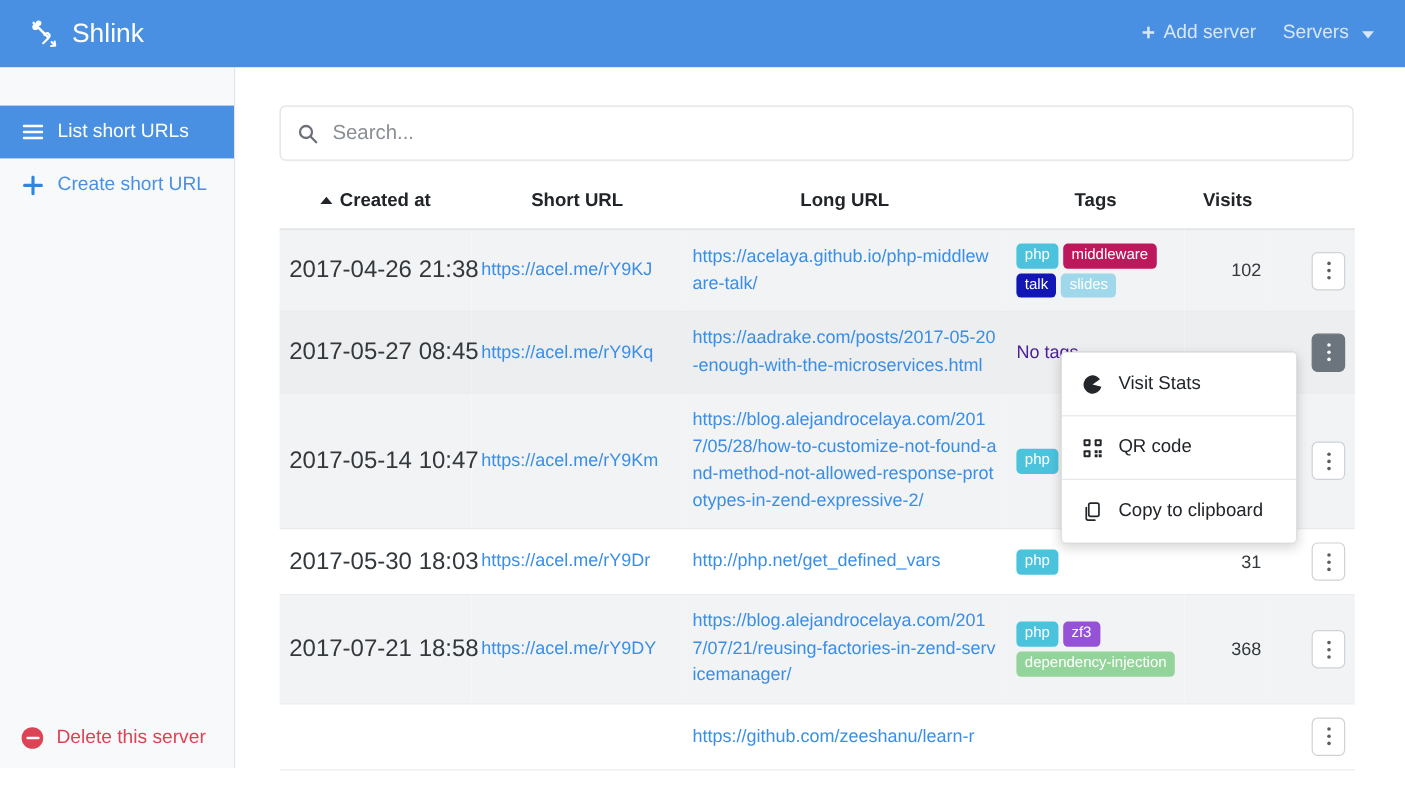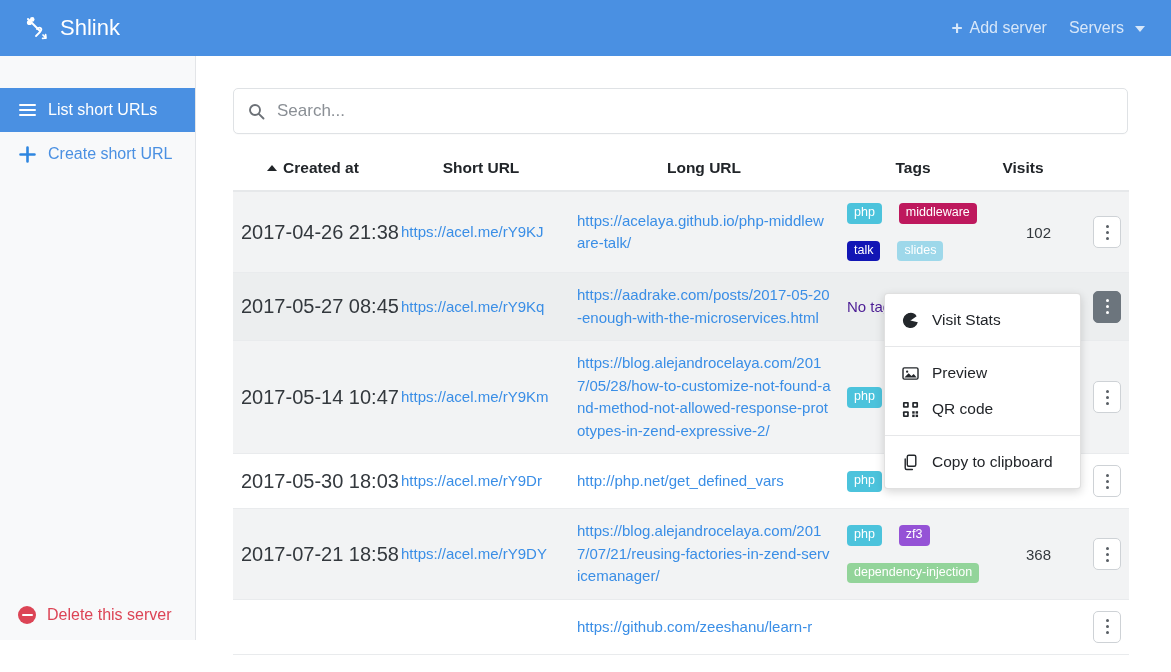--- a/index.html
+++ b/index.html
@@ -228,21 +228,21 @@
     border-right: 5px solid transparent;
     border-bottom: 6px solid #212529;
     margin-right: 6px;
     position: relative;
     top: -2px;
   }
 
   .tags {
     display: flex;
     flex-wrap: wrap;
-    gap: 17px;
+    gap: 4px;
     max-width: 140px;
     text-align: right;
   }
   .tag {
     display: inline-block;
     padding: 2px 7px 3px 7px;
     border-radius: 4px;
     font-size: 12.5px;
     color: #ffffff;
     line-height: 1.25;
@@ -504,30 +504,20 @@
       <svg viewBox="0 0 18 18" width="17" height="17">
         <path d="M9 9 L9 1 A8 8 0 0 1 16.6 6.6 Z" fill="#23272b" transform="rotate(-18 9 9)"></path>
         <path d="M9 1 A8 8 0 1 0 17 9 L9 9 Z" fill="#23272b" transform="rotate(14 9 9)"></path>
       </svg>
     </span>
     <span>Visit Stats</span>
   </div>
   <div class="dd-sep"></div>
   <div class="dd-item">
     <span class="dd-icon">
-      <svg viewBox="0 0 18 16" width="17" height="15" fill="none" stroke="#23272b" stroke-width="1.5">
-        <rect x="1" y="2" width="16" height="12" rx="1.5"></rect>
-        <circle cx="5.4" cy="6" r="1.2" fill="#23272b" stroke="none"></circle>
-        <path d="M2.5 12.2 L7 7.6 L10 10.6 L12.4 8.4 L15.6 12.2 Z" fill="#23272b" stroke="none"></path>
-      </svg>
-    </span>
-    <span>Preview</span>
-  </div>
-  <div class="dd-item">
-    <span class="dd-icon">
       <svg viewBox="0 0 18 18" width="17" height="17" fill="#23272b">
         <rect x="1" y="1" width="6.2" height="6.2" rx="1"></rect>
         <rect x="2.8" y="2.8" width="2.6" height="2.6" fill="#ffffff"></rect>
         <rect x="10.8" y="1" width="6.2" height="6.2" rx="1"></rect>
         <rect x="12.6" y="2.8" width="2.6" height="2.6" fill="#ffffff"></rect>
         <rect x="1" y="10.8" width="6.2" height="6.2" rx="1"></rect>
         <rect x="2.8" y="12.6" width="2.6" height="2.6" fill="#ffffff"></rect>
         <rect x="10.8" y="10.8" width="2.6" height="2.6"></rect>
         <rect x="14.4" y="10.8" width="2.6" height="2.6"></rect>
         <rect x="10.8" y="14.4" width="2.6" height="2.6"></rect>

